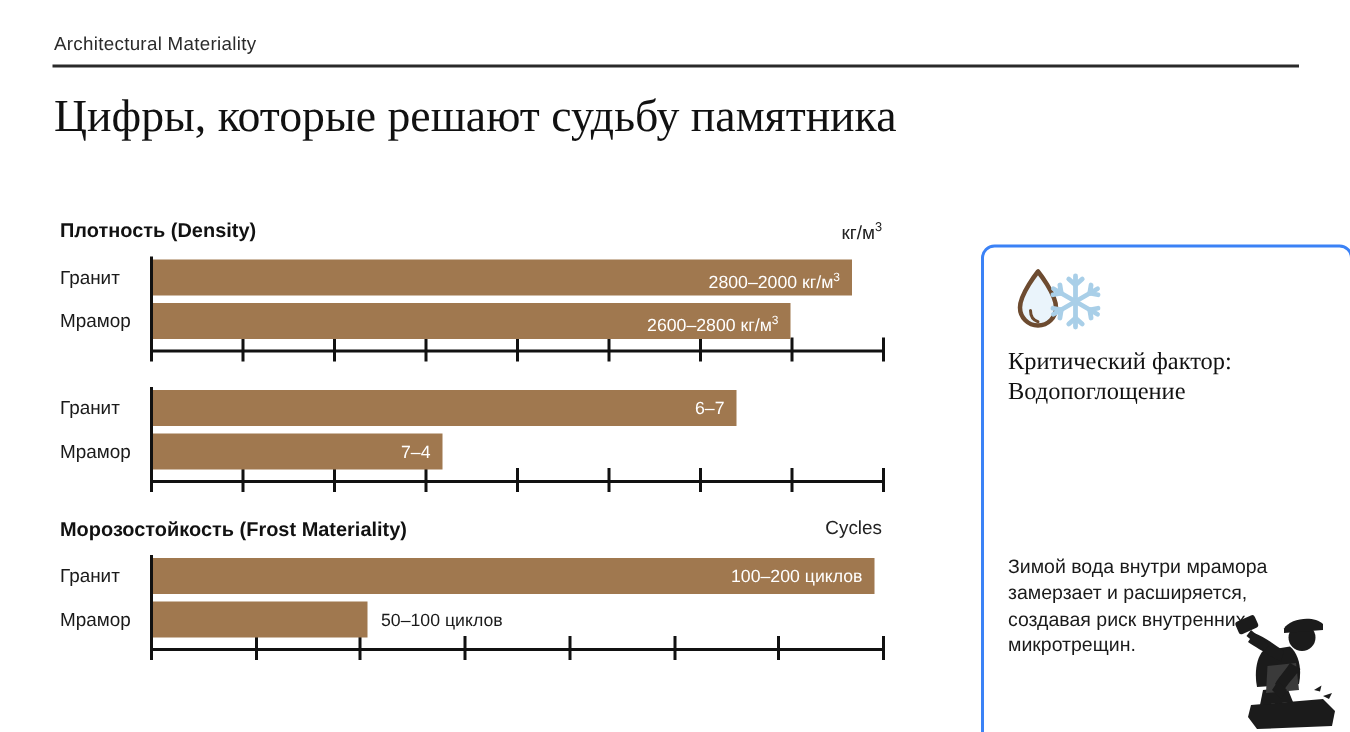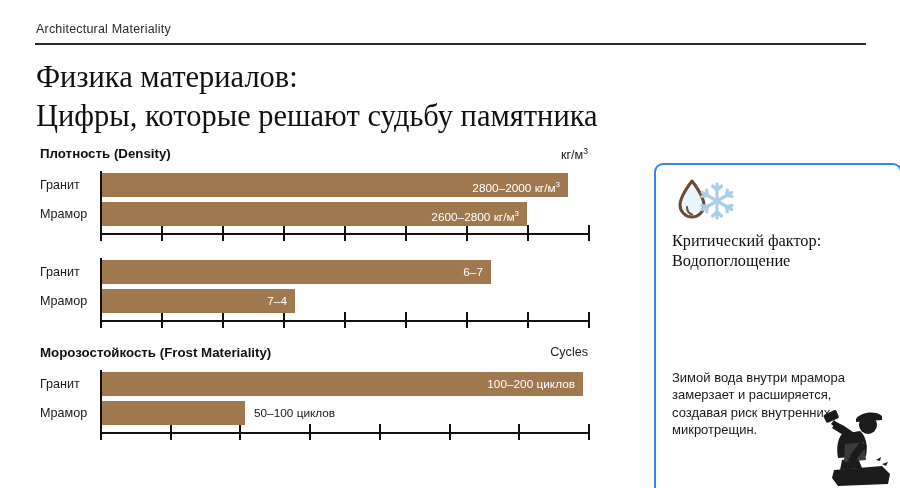--- a/index.html
+++ b/index.html
@@ -107,21 +107,20 @@
 </style>
 </head>
 <body>
 
 <div class="page">
 
   <div class="eyebrow">Architectural Materiality</div>
   <div class="rule"></div>
 
   <div class="title">
-    <span class="l1">Физика материалов:</span>
     <span class="l2">Цифры, которые решают судьбу памятника</span>
   </div>
 
   <div class="charts" id="charts">
       <div class="section">
         <div class="sec-head">
           <div class="sec-title">Плотность (Density)</div>
           <div class="sec-unit"><span>кг/м</span><sup>3</sup></div>
         </div>
         <div class="plot">

